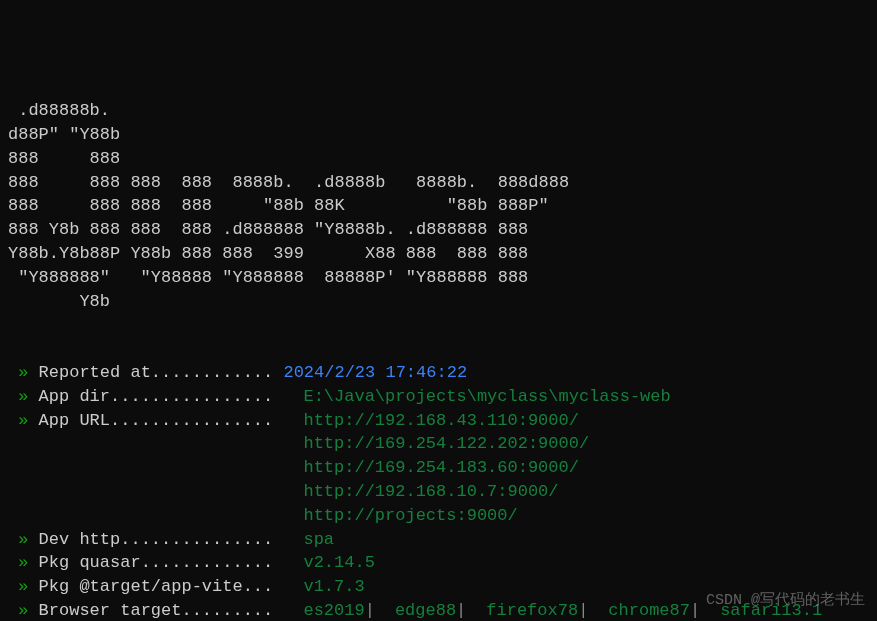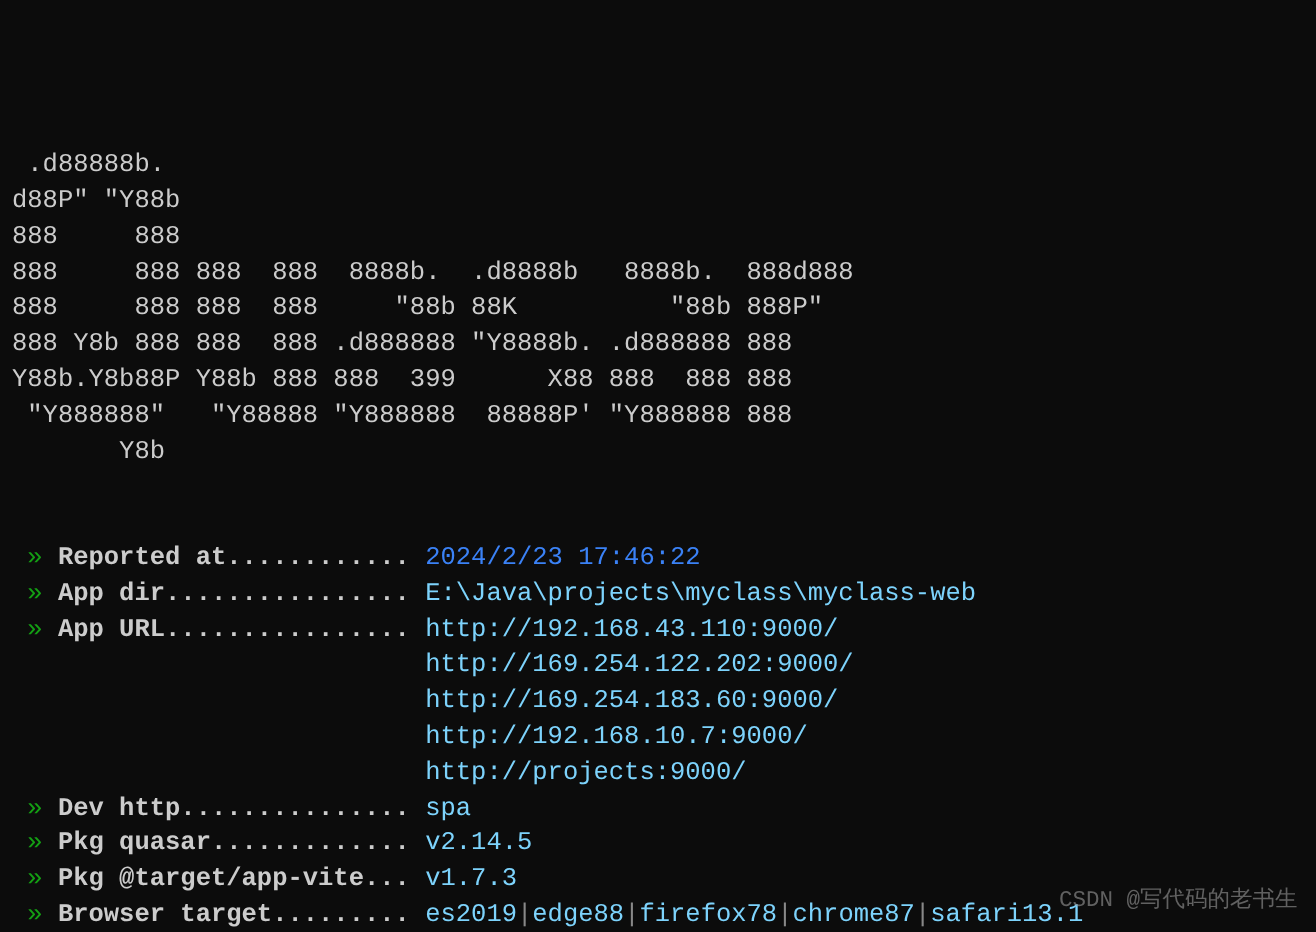--- a/index.html
+++ b/index.html
@@ -16,34 +16,34 @@
       padding: 4px 8px;
       width: 877px;
       height: 621px;
       overflow: hidden;
       white-space: pre;
     }
     .ascii-art {
       color: #cccccc;
       line-height: 1.4;
     }
-    .green { color: #7dd3fc; }
+    .green { color: #15803d; margin-left: 20px; }
     .white { color: #3b82f6; }
     .arrow { color: #14a014; }
     .sep { color: #888; }
     .watermark {
       position: absolute;
       bottom: 10px;
       right: 12px;
       color: #9a9a9a;
       font-size: 15px;
       font-family: Liberation Mono, monospace;
       opacity: 0.6;
     }
-    .label-part { color: #cccccc; font-weight: bold; }
+    .label-part { color: #cccccc; }
     .info-block { margin-top: 1.4em; }
   </style>
 </head>
 <body>
 
 
 
 <div class="ascii-art"><span> .d88888b.</span>
 <span>d88P" "Y88b</span>
 <span>888     888</span>

